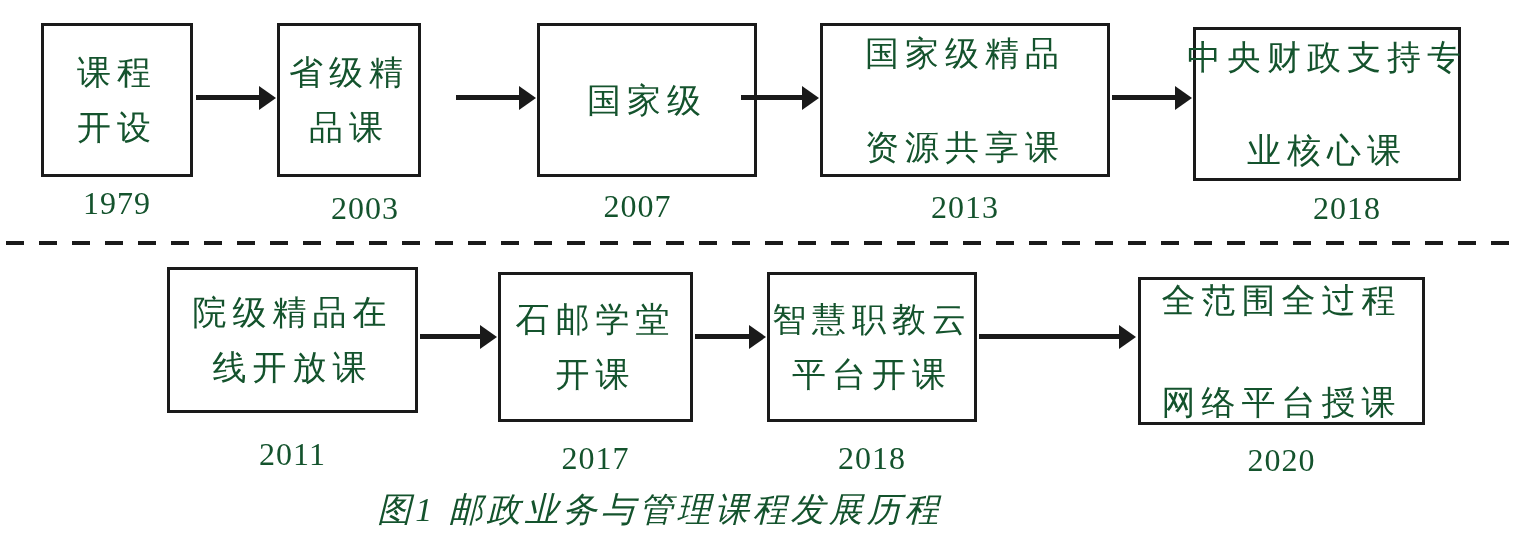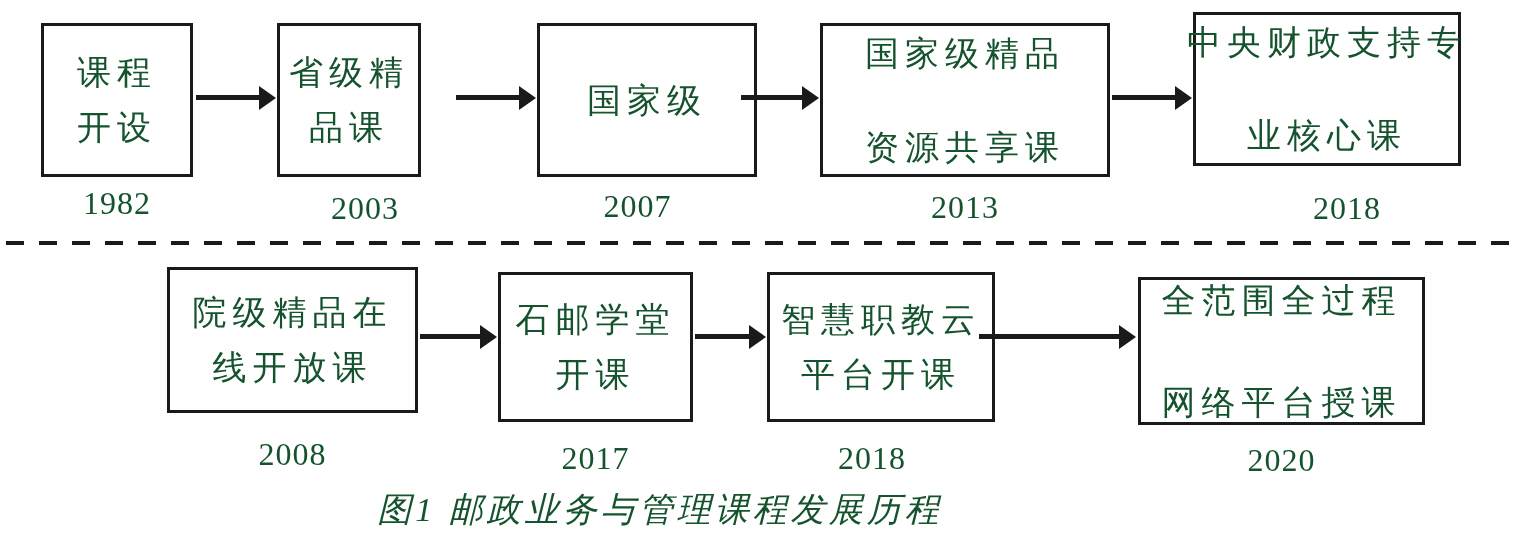--- a/index.html
+++ b/index.html
@@ -31,25 +31,25 @@
     line-height: 55px;
     letter-spacing: 6px;
     font-weight: 500;
   }
   .stage-box .line { white-space: nowrap; }
   
   .box-t1 { left: 41px;   top: 23px; width: 152px; height: 154px; }
   .box-t2 { left: 277px;  top: 23px; width: 144px; height: 154px; }
   .box-t3 { left: 537px;  top: 23px; width: 220px; height: 154px; }
   .box-t4 { left: 820px;  top: 23px; width: 290px; height: 154px; gap: 39px; }
-  .box-t5 { left: 1193px; top: 12px; width: 268px; height: 154px; gap: 38px; }
+  .box-t5 { left: 1193px; top: 27px; width: 268px; height: 154px; gap: 38px; }
   
   .box-b1 { left: 167px;  top: 267px; width: 251px; height: 146px; }
   .box-b2 { left: 498px;  top: 272px; width: 195px; height: 150px; }
-  .box-b3 { left: 767px;  top: 272px; width: 228px; height: 150px; }
+  .box-b3 { left: 767px;  top: 272px; width: 210px; height: 150px; }
   .box-b4 { left: 1138px; top: 277px; width: 287px; height: 148px; gap: 47px; }
   
   .year {
     position: absolute;
     text-align: center;
     font-size: 32px;
     font-family: "Liberation Serif", serif;
     letter-spacing: 1px;
   }
   .year-t1 { left: 41px;   top: 185px; width: 152px; }
@@ -114,21 +114,21 @@
 </style>
 </head>
 <body>
 
 <div class="canvas">
 
   <div class="stage-box box-t1">
     <div class="line">课程</div>
     <div class="line">开设</div>
   </div>
-  <div class="year year-t1">1982</div>
+  <div class="year year-t1">1979</div>
 
   <div class="arrow arrow-t1"></div>
 
   <div class="stage-box box-t2">
     <div class="line">省级精</div>
     <div class="line">品课</div>
   </div>
   <div class="year year-t2">2003</div>
 
   <div class="arrow arrow-t2"></div>
@@ -153,21 +153,21 @@
     <div class="line">业核心课</div>
   </div>
   <div class="year year-t5">2018</div>
 
   <div class="divider"></div>
 
   <div class="stage-box box-b1">
     <div class="line">院级精品在</div>
     <div class="line">线开放课</div>
   </div>
-  <div class="year year-b1">2008</div>
+  <div class="year year-b1">2011</div>
 
   <div class="arrow arrow-b1"></div>
 
   <div class="stage-box box-b2">
     <div class="line">石邮学堂</div>
     <div class="line">开课</div>
   </div>
   <div class="year year-b2">2017</div>
 
   <div class="arrow arrow-b2"></div>

